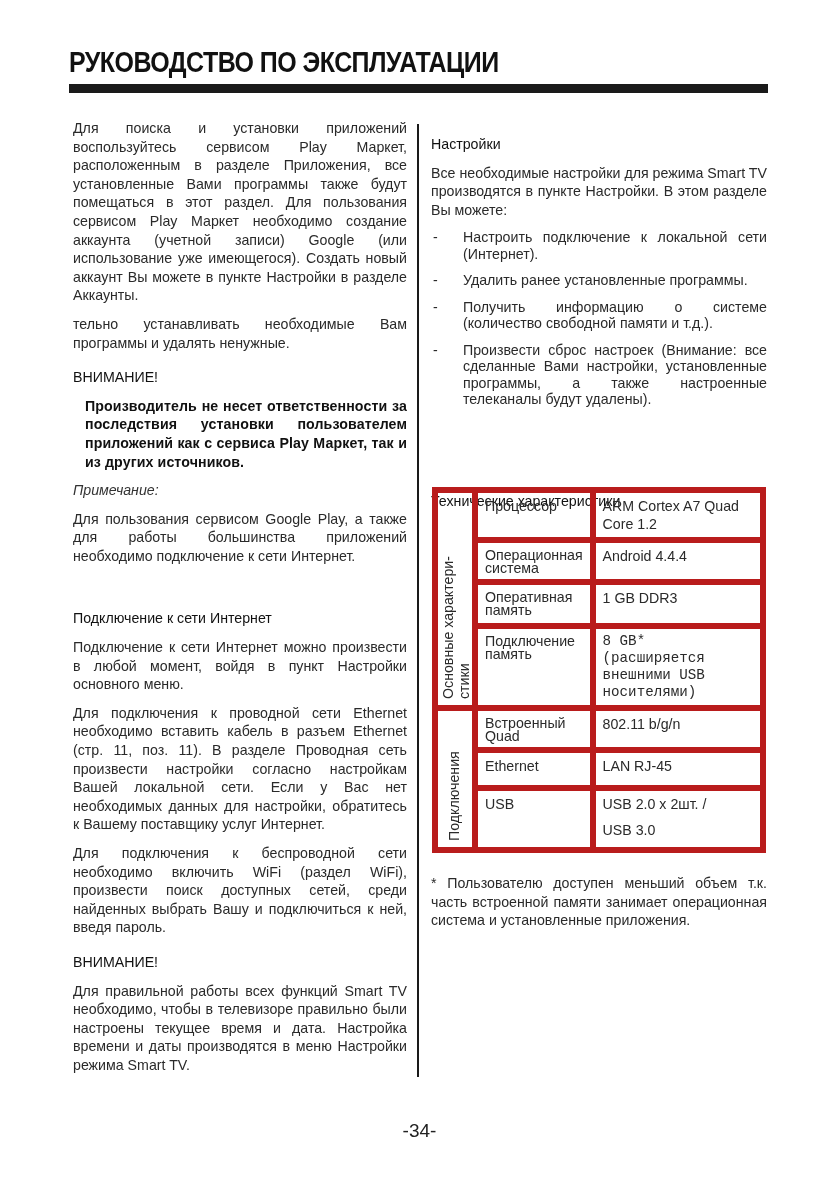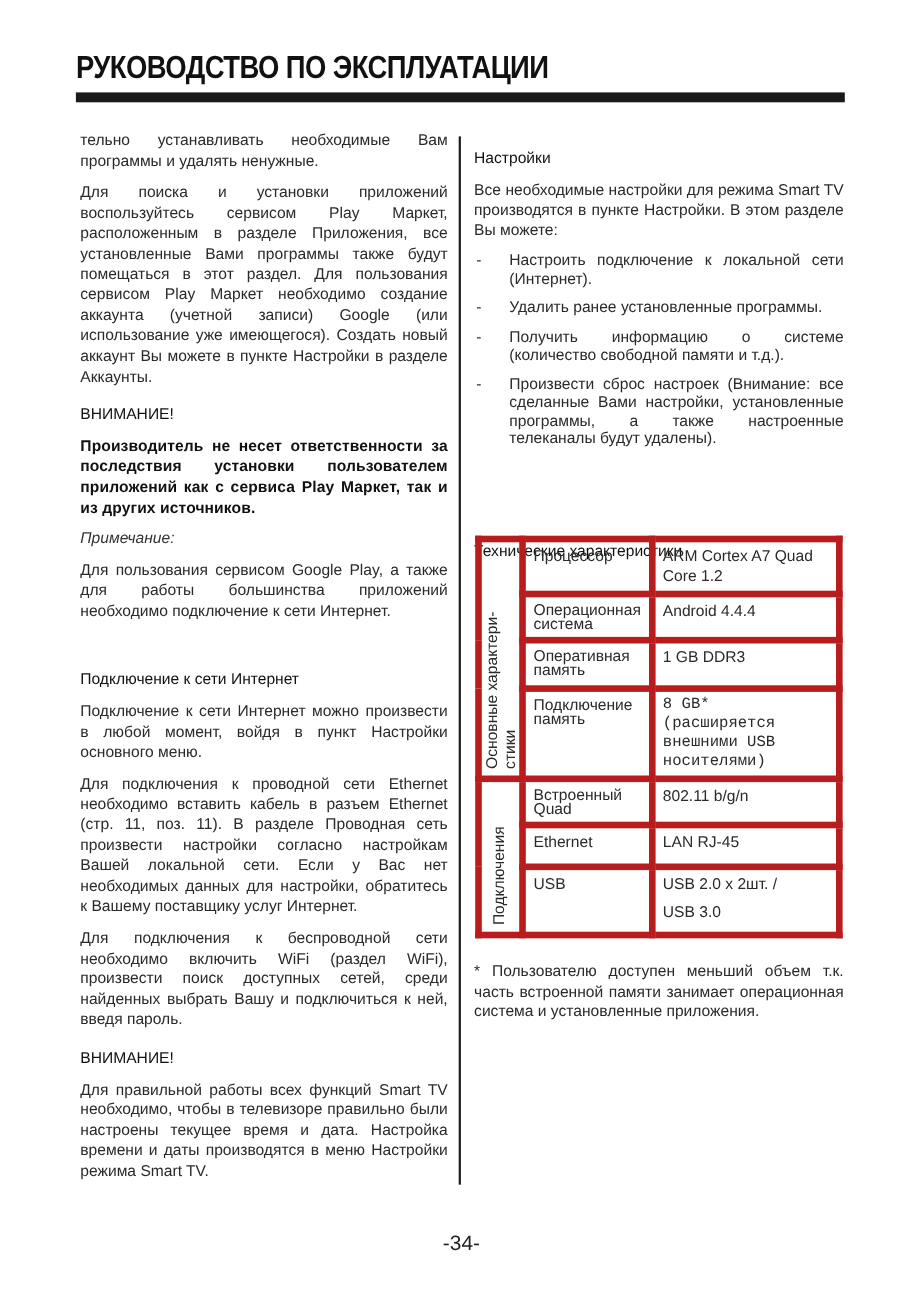--- a/index.html
+++ b/index.html
@@ -21,21 +21,21 @@
   .col-divider {
     position: absolute; left: 417px; top: 124px; width: 2px; height: 953px; background: #1a1a1a;
   }
   .col {
     position: absolute; top: 119px; font-size: 14.2px; line-height: 18.6px; color: #2a2a2a;
   }
   .col.left { left: 73px; width: 334px; }
   .col.right { left: 431px; width: 336px; }
   p { margin: 0 0 10px 0; text-align: justify; }
   .h-bold { font-weight: normal; color: #111; margin: 16px 0 10px 0; }
-  .warning-body { font-weight: bold; color: #111; text-align: justify; margin: 0 0 10px 0; letter-spacing: 0.1px; }
+  .warning-body { font-weight: bold; color: #111; text-align: justify; margin: 0 0 10px 12px; letter-spacing: 0.1px; }
   .note-label { font-style: italic; margin: 0 0 10px 0; color: #333; }
   .gap-18 { height: 18px; }
   ul.dash-list { list-style: none; margin: 0; padding: 0; }
   ul.dash-list li { position: relative; padding-left: 32px; margin: 0 0 10px 0; text-align: justify; line-height: 16.5px; }
   ul.dash-list li .dash { position: absolute; left: 2px; top: 0; }
 
   table.specs {
     position: absolute; left: 432px; top: 487px; width: 334px;
     border-collapse: collapse; font-size: 14.2px; color: #2a2a2a;
   }
@@ -56,22 +56,22 @@
   }
 </style>
 </head>
 <body>
 
 <div class="header-title">РУКОВОДСТВО ПО ЭКСПЛУАТАЦИИ</div>
 <div class="header-rule"></div>
 <div class="col-divider"></div>
 
 <div class="col left">
+  <p>Для поиска и установки приложений воспользуйтесь сервисом Play Маркет, расположенным в разделе Приложения, все установленные Вами программы также будут помещаться в этот раздел. Для пользования сервисом Play Маркет необходимо создание аккаунта (учетной записи) Google (или использование уже имеющегося). Создать новый аккаунт Вы можете в пункте Настройки в разделе Аккаунты.</p>
   <p style="hyphens:auto;">тельно устанавливать необходимые Вам программы и удалять ненужные.</p>
-  <p>Для поиска и установки приложений воспользуйтесь сервисом Play Маркет, расположенным в разделе Приложения, все установленные Вами программы также будут помещаться в этот раздел. Для пользования сервисом Play Маркет необходимо создание аккаунта (учетной записи) Google (или использование уже имеющегося). Создать новый аккаунт Вы можете в пункте Настройки в разделе Аккаунты.</p>
   <div class="h-bold">ВНИМАНИЕ!</div>
   <p class="warning-body">Производитель не несет ответственности за последствия установки пользователем приложений как с сервиса Play Маркет, так и из других источников.</p>
   <div class="note-label">Примечание:</div>
   <p>Для пользования сервисом Google Play, а также для работы большинства приложений необходимо подключение к сети Интернет.</p>
   <div class="gap-18"></div>
   <div class="h-bold">Подключение к сети Интернет</div>
   <p>Подключение к сети Интернет можно произвести в любой момент, войдя в пункт Настройки основного меню.</p>
   <p>Для подключения к проводной сети Ethernet необходимо вставить кабель в разъем Ethernet (стр. 11, поз. 11). В разделе Проводная сеть произвести настройки согласно настройкам Вашей локальной сети. Если у Вас нет необходимых данных для настройки, обратитесь к Вашему поставщику услуг Интернет.</p>
   <p>Для подключения к беспроводной сети необходимо включить WiFi (раздел WiFi), произвести поиск доступных сетей, среди найденных выбрать Вашу и подключиться к ней, введя пароль.</p>
   <div class="h-bold">ВНИМАНИЕ!</div>

